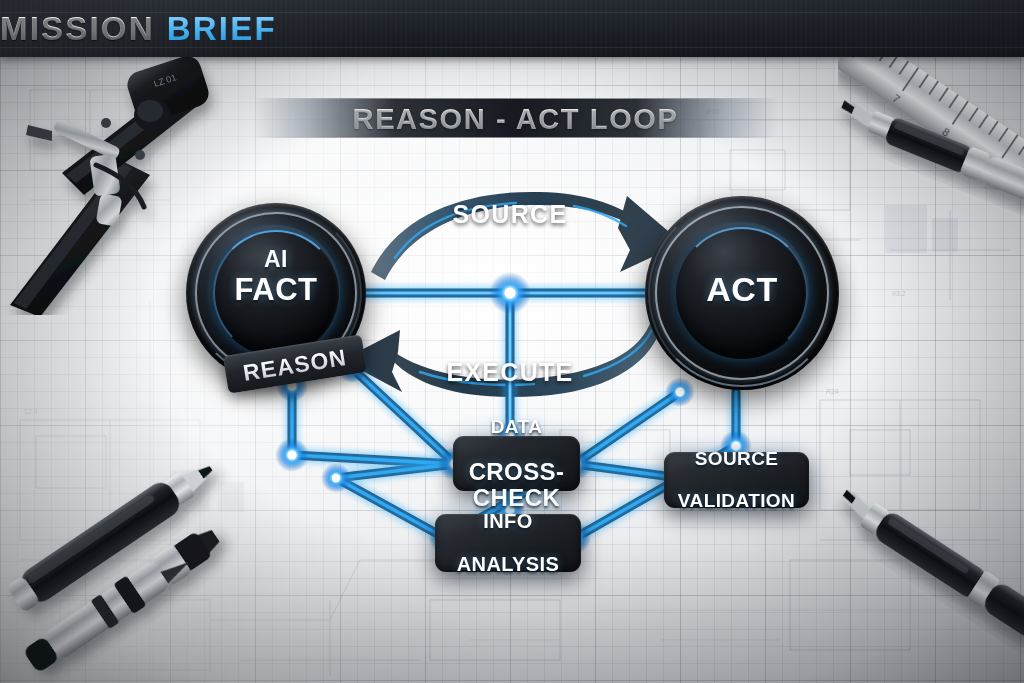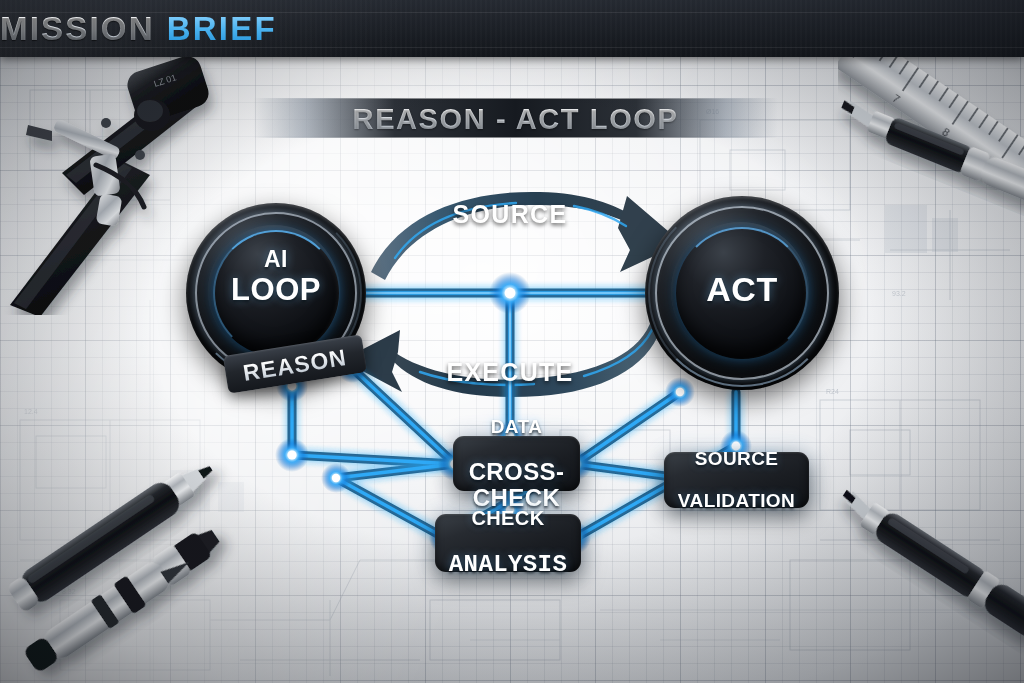--- a/index.html
+++ b/index.html
@@ -539,21 +539,21 @@
     </g>
   </svg>
 
   <div class="ring-node ring-outer" style="left:186px;top:203px;width:180px;height:180px;">
     <div class="ring-line" style="left:9px;top:9px;width:158px;height:158px;border-color:rgba(215,228,242,.6);"></div>
     <div class="ring-inner" style="left:22px;top:22px;width:132px;height:132px;"></div>
     <div class="ring-arc" style="left:27px;top:27px;width:122px;height:122px;border-top-color:rgba(90,180,245,.85);border-left-color:rgba(90,180,245,.45);box-shadow:0 0 14px rgba(60,160,240,.55);"></div>
     <div class="ring-arc" style="left:4px;top:4px;width:168px;height:168px;border-bottom-color:rgba(170,205,235,.5);border-right-color:rgba(170,205,235,.2);"></div>
   </div>
   <div class="node-label" style="left:186px;top:248px;width:180px;font-size:23px;">AI</div>
-  <div class="node-label" style="left:186px;top:274px;width:180px;font-size:31px;">LOOP</div>
+  <div class="node-label" style="left:186px;top:274px;width:180px;font-size:31px;">FACT</div>
 
   <div class="reason-banner"></div>
   <div class="reason-text">REASON</div>
 
   <div class="ring-node ring-outer" style="left:645px;top:196px;width:194px;height:194px;">
     <div class="ring-line" style="left:10px;top:10px;width:170px;height:170px;border-color:rgba(220,232,245,.62);"></div>
     <div class="ring-inner" style="left:26px;top:26px;width:138px;height:138px;"></div>
     <div class="ring-arc" style="left:31px;top:31px;width:128px;height:128px;border-top-color:rgba(100,185,248,.75);border-right-color:rgba(100,185,248,.35);box-shadow:0 0 14px rgba(60,160,240,.5);"></div>
     <div class="ring-arc" style="left:3px;top:3px;width:184px;height:184px;border-bottom-color:rgba(175,208,238,.5);border-left-color:rgba(175,208,238,.2);"></div>
   </div>
@@ -567,22 +567,22 @@
     <div class="card-text" style="font-size:19px;">DATA</div>
     <div class="card-text" style="font-size:24px;">CROSS-CHECK</div>
   </div>
 
   <div class="card" style="left:664px;top:452px;width:145px;height:56px;flex-direction:column;">
     <div class="card-text" style="font-size:19px;">SOURCE</div>
     <div class="card-text" style="font-size:19px;">VALIDATION</div>
   </div>
 
   <div class="card" style="left:435px;top:514px;width:146px;height:58px;flex-direction:column;">
-    <div class="card-text" style="font-size:20px;">CHECK</div>
-    <div class="card-text" style="font-size:24px;font-family:Liberation Mono, monospace;">ANALYSIS</div>
+    <div class="card-text" style="font-size:20px;">INFO</div>
+    <div class="card-text" style="font-size:20px;">ANALYSIS</div>
   </div>
 
   <div class="title-bar"></div>
   <div class="title-bar-edge" style="top:98px;"></div>
   <div class="title-bar-edge" style="top:137px;"></div>
   <div class="section-title">REASON - ACT LOOP</div>
 
   <div class="header">
     <div class="header-rule-top"></div>
     <div class="header-rule-bot"></div>

